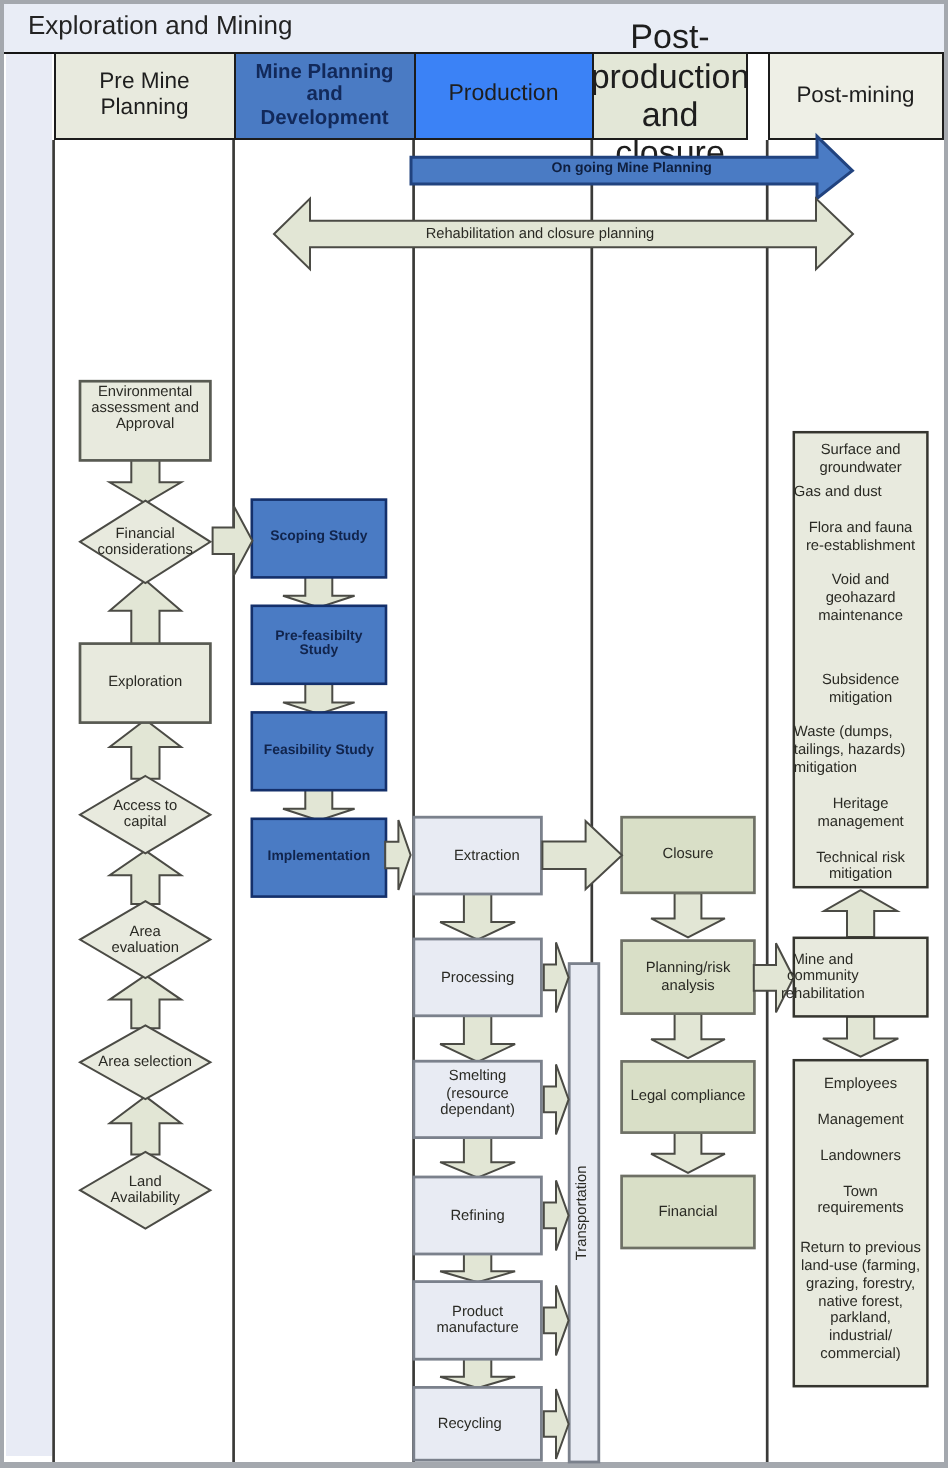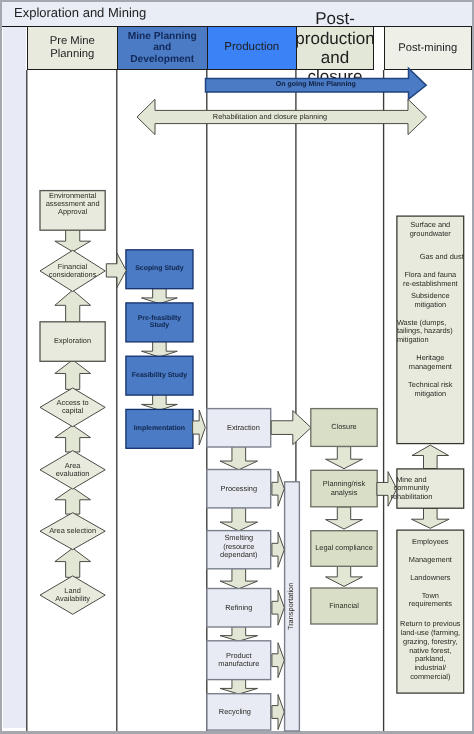--- a/index.html
+++ b/index.html
@@ -174,22 +174,24 @@
       <div class="lbl" style="left: 206.9px; top: 640.8px; width: 63.8px; height: 38.8px; font-size: 7.4px;">Product
 manufacture</div>
       <div class="lbl" style="left: 206.9px; top: 693.7px; width: 56px; height: 36.4px; font-size: 7.4px;">Recycling</div>
       <div class="lbl" style="left: 167.4px; top: 599px; width: 249.2px; height: 14.8px; font-size: 7.4px; transform: rotate(-90deg);">Transportation</div>
       <div class="lbl" style="left: 310.8px; top: 408.6px; width: 66.4px; height: 37.8px; font-size: 7.4px;">Closure</div>
       <div class="lbl" style="left: 310.8px; top: 470.3px; width: 66.4px; height: 36.5px; font-size: 7.4px;">Planning/risk
 analysis</div>
       <div class="lbl" style="left: 310.8px; top: 530.7px; width: 66.4px; height: 35.6px; font-size: 7.4px;">Legal compliance</div>
       <div class="lbl" style="left: 310.8px; top: 588px; width: 66.4px; height: 36px; font-size: 7.4px;">Financial</div>
       <div class="lbl" style="left: 396.9px; top: 216.1px; width: 66.8px; height: 227.5px; font-size: 7.4px; display: block;"><div style="white-space: pre-line; text-align: center; margin-top: 4.9px; line-height: 1.2;">Surface and
-groundwater</div><div style="white-space: pre-line; text-align: right; margin-top: 14px; line-height: 1.2;">Gas and dust</div><div style="white-space: pre-line; text-align: center; margin-top: 9.5px; line-height: 1.2;">Flora and fauna
-re-establishment</div><div style="white-space: pre-line; text-align: center; margin-top: 3px; line-height: 1.2;">Subsidence
+groundwater</div><div style="white-space: pre-line; text-align: left; margin-top: 3px; line-height: 1.2;">Gas and dust</div><div style="white-space: pre-line; text-align: center; margin-top: 9.5px; line-height: 1.2;">Flora and fauna
+re-establishment</div><div style="white-space: pre-line; text-align: center; margin-top: 8.2px; line-height: 1.2;">Void and
+geohazard
+maintenance</div><div style="white-space: pre-line; text-align: center; margin-top: 23px; line-height: 1.2;">Subsidence
 mitigation</div><div style="white-space: pre-line; text-align: left; margin-top: 8.9px; line-height: 1.2;">Waste (dumps,
 tailings, hazards)
 mitigation</div><div style="white-space: pre-line; text-align: center; margin-top: 9px; line-height: 1.2;">Heritage
 management</div><div style="white-space: pre-line; text-align: center; margin-top: 8.9px; line-height: 1.2;">Technical risk
 mitigation</div></div>
       <div class="lbl" style="left: 378px; top: 468.9px; width: 66.8px; height: 39.3px; font-size: 7.4px;">Mine and
 community
 rehabilitation</div>
       <div class="lbl" style="left: 396.9px; top: 530.1px; width: 66.8px; height: 163px; font-size: 7.4px; flex-direction: column; justify-content: flex-start; display: block;"><div style="white-space: pre-line; text-align: center; margin-top: 8px;">Employees</div><div style="white-space: pre-line; text-align: center; margin-top: 10.1px;">Management</div><div style="white-space: pre-line; text-align: center; margin-top: 9.3px;">Landowners</div><div style="white-space: pre-line; text-align: center; margin-top: 9.8px;">Town
 requirements</div><div style="white-space: pre-line; text-align: center; margin-top: 12px; line-height: 1.2;">Return to previous

